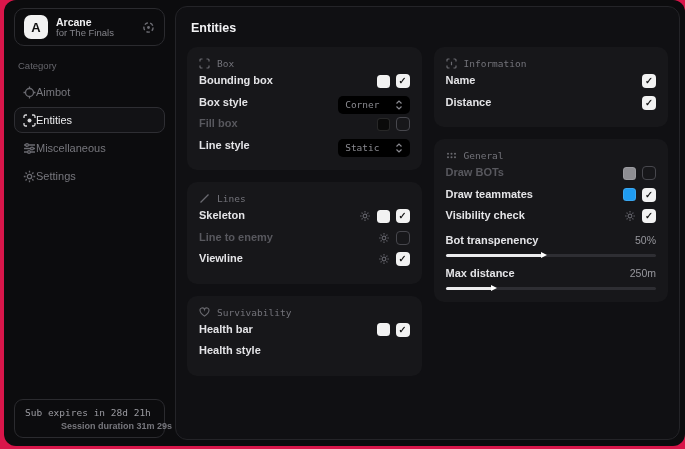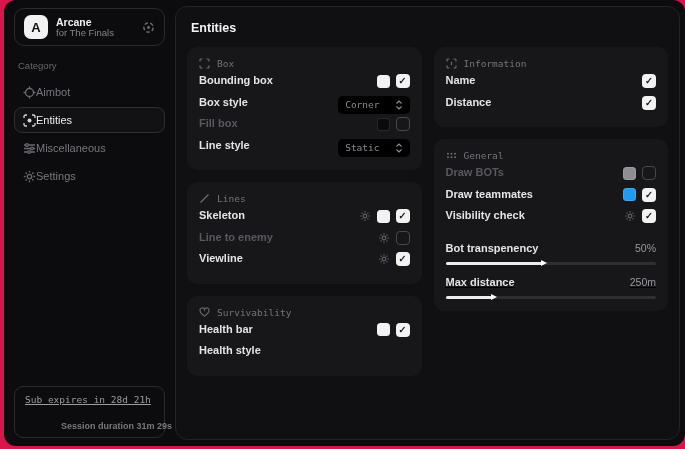--- a/index.html
+++ b/index.html
@@ -71,23 +71,22 @@
   .sidebar-footer {
     position: absolute;
     left: 10px; right: 10px; bottom: 8px;
     border: 1px solid #2b2b2f;
     border-radius: 9px;
     padding: 7px 10px 6px 10px;
   }
   .footer-line1 {
     font-family: "DejaVu Sans Mono", monospace;
     font-size: 9.5px; color: #9b9ba1;
-    margin-bottom: 16px;
+    margin-bottom: 3px;
     white-space: nowrap;
-    text-decoration: underline;
   }
   .footer-line2 {
     font-size: 9px; font-weight: bold; color: #77777d;
     white-space: nowrap;
     margin-left: 36px;
   }
   
   .main-panel {
     flex: 1;
     margin: 6px 5px 6px 0;
@@ -140,21 +139,21 @@
     height: 18px;
     background: #000000;
     border-radius: 5px;
     display: flex; align-items: center; gap: 15px;
     padding: 0 7px;
     font-family: "DejaVu Sans Mono", monospace;
     font-size: 9.5px; font-weight: normal; color: #8a8a90;
     cursor: pointer;
   }
   .dropdown .dd-icon { display: flex; color: #8a8a90; }
-  .slider-group { margin-top: 8px; margin-bottom: 7px; }
+  .slider-group { margin-top: 0; margin-bottom: 7px; }
   .slider-label-row {
     height: 18px;
     display: flex; align-items: center; justify-content: space-between;
     font-size: 11px; font-weight: bold; color: #e4e4e7;
   }
   .slider-value { font-size: 10.5px; font-weight: normal; color: #97979d; }
   .slider-track {
     position: relative;
     height: 3px; border-radius: 2px;
     background: #2e2e33;
@@ -492,21 +491,21 @@
             <div class="slider-label-row">
               <span>Bot transpenency</span>
               <span class="slider-value">50%</span>
             </div>
             <div class="slider-track">
               <span class="slider-fill" style="width: 46%;"></span>
               <span class="slider-thumb" style="left: 46%;"></span>
             </div>
           </div>
 
-          <div class="slider-group" style="margin-bottom:2px;text-decoration:underline;">
+          <div class="slider-group" style="margin-bottom:2px;">
             <div class="slider-label-row">
               <span>Max distance</span>
               <span class="slider-value">250m</span>
             </div>
             <div class="slider-track">
               <span class="slider-fill" style="width: 22%;"></span>
               <span class="slider-thumb" style="left: 22%;"></span>
             </div>
           </div>
         </div>

